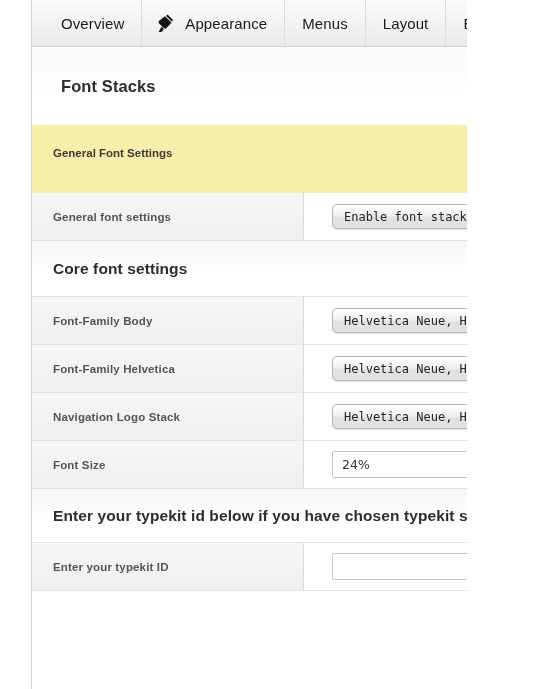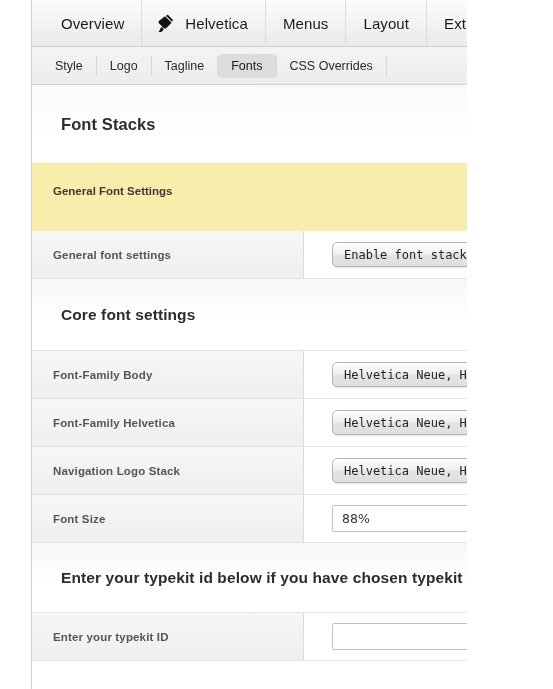--- a/index.html
+++ b/index.html
@@ -213,21 +213,21 @@
   }
   .textinput.wide { width: 290px; }
 
   
   .subsection {
     background: linear-gradient(to bottom, #f7f7f7 0%, #ffffff 60%);
     border-bottom: 1px solid #e3e3e3;
     padding: 19px 0 18px 21px;
   }
   .subsection h3 {
-    margin: 8px;
+    margin: 0;
     font-size: 15.5px;
     font-weight: bold;
     color: #2d2d2d;
     letter-spacing: 0.1px;
     white-space: nowrap;
   }
   .subsection.tight { padding: 18px 0 17px 21px; }
 </style>
 </head>
 <body>
@@ -245,56 +245,34 @@
       <div class="mainnav-item has-icon">
         <span class="glyph">
           <svg width="22" height="22" viewBox="0 0 22 22" aria-hidden="true">
             <g fill="#111111">
               <path d="M13.6 2.6 L19.2 8.2 L17.8 9.6 L12.2 4.0 Z"></path>
               <path d="M11.0 4.2 L17.6 10.8 L12.4 16.0 C11.6 16.8 10.4 16.8 9.6 16.0 L5.2 11.6 C4.4 10.8 4.4 9.6 5.2 8.8 Z"></path>
               <path d="M7.2 15.2 C6.0 16.4 6.3 18.6 4.6 19.4 C5.6 20.4 8.2 20.0 9.2 18.2 C9.9 16.9 9.0 15.4 7.2 15.2 Z"></path>
             </g>
           </svg>
         </span>
-        <span>Helvetica</span>
+        <span>Appearance</span>
       </div>
       <div class="mainnav-item">
         <span>Menus</span>
       </div>
       <div class="mainnav-item">
         <span>Layout</span>
       </div>
       <div class="mainnav-item">
         <span>Extras</span>
       </div>
       <div class="mainnav-spacer"></div>
     </nav>
 
-    <nav class="subnav">
-      <div class="subnav-item">
-        <span>Style</span>
-      </div>
-      <div class="subnav-sep"></div>
-      <div class="subnav-item">
-        <span>Logo</span>
-      </div>
-      <div class="subnav-sep"></div>
-      <div class="subnav-item">
-        <span>Tagline</span>
-      </div>
-      <div class="subnav-sep"></div>
-      <div class="subnav-item active">
-        <span>Fonts</span>
-      </div>
-      <div class="subnav-sep"></div>
-      <div class="subnav-item">
-        <span>CSS Overrides</span>
-      </div>
-      <div class="subnav-sep"></div>
-    </nav>
 
     <div class="panel">
 
       <div class="section-head">
         <h2>Font Stacks</h2>
       </div>
 
       <div class="notice">
         <p>General Font Settings</p>
       </div>
@@ -327,21 +305,21 @@
       <div class="row">
         <div class="row-label">Navigation Logo Stack</div>
         <div class="row-field">
           <div class="select">Helvetica Neue, Helvetica, Arial, sans-serif</div>
         </div>
       </div>
 
       <div class="row">
         <div class="row-label">Font Size</div>
         <div class="row-field">
-          <div class="textinput wide">88%</div>
+          <div class="textinput wide">24%</div>
         </div>
       </div>
 
       <div class="subsection tight">
         <h3>Enter your typekit id below if you have chosen typekit support above</h3>
       </div>
 
 
       <div class="row">
         <div class="row-label">Enter your typekit ID</div>

